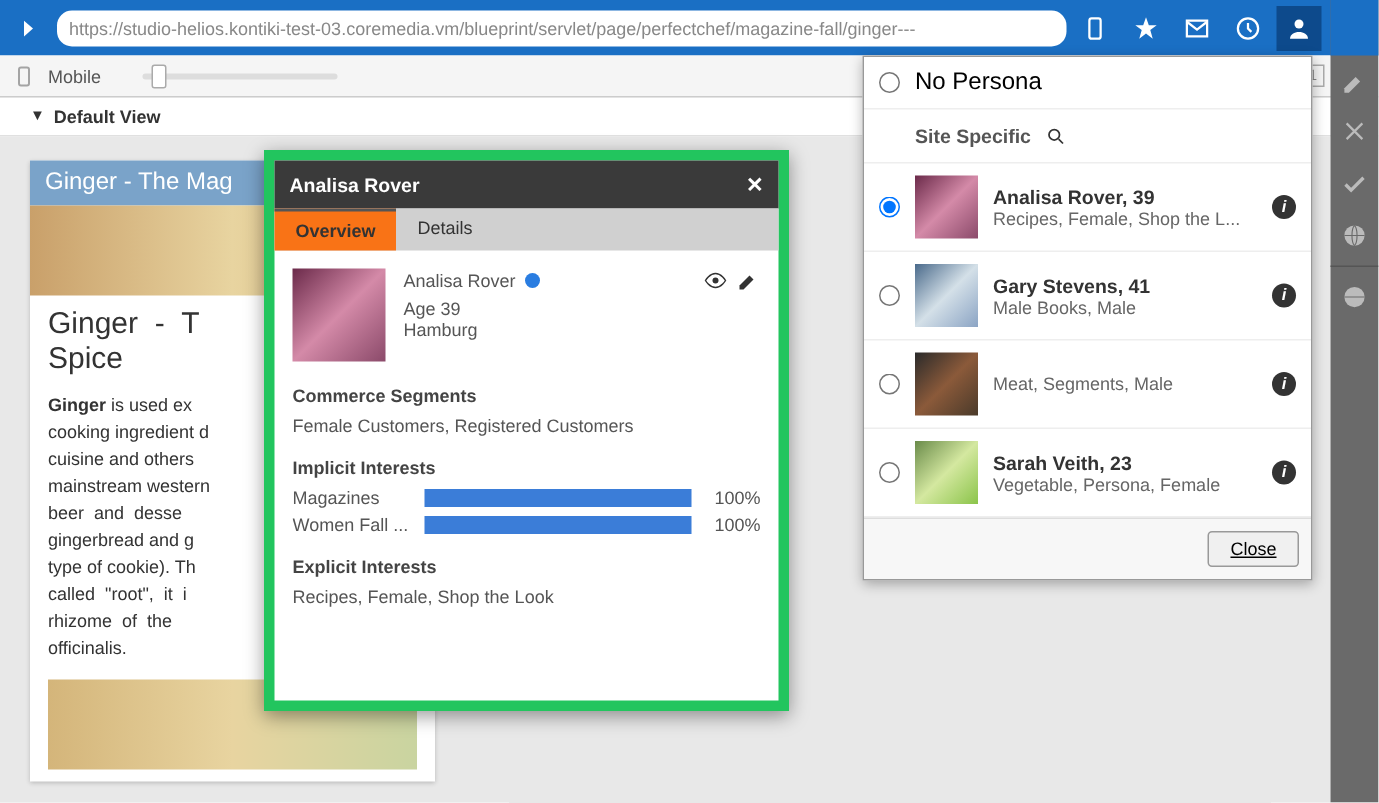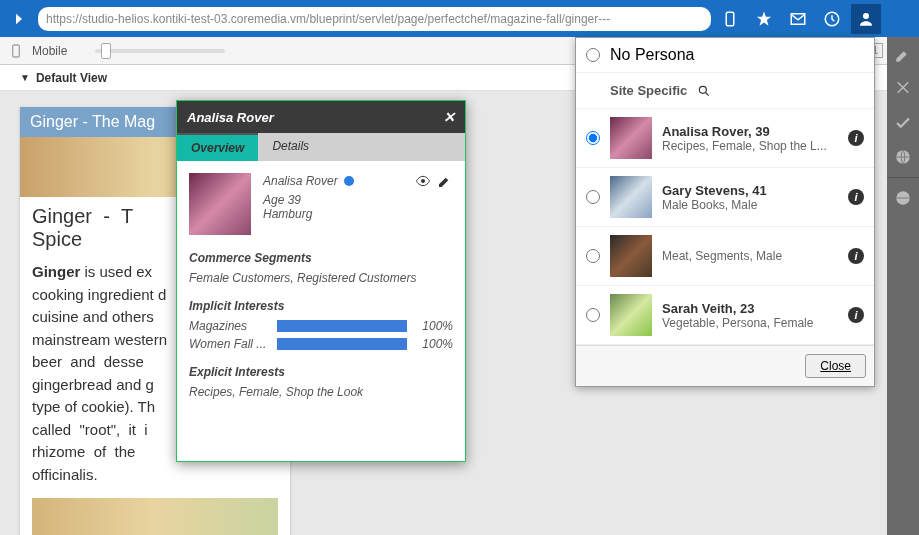--- a/index.html
+++ b/index.html
@@ -23,21 +23,21 @@
   .view-bar { height: 26px; background: #fff; border-bottom: 1px solid #e0e0e0; display: flex; align-items: center; padding: 0 20px; font-size: 12px; font-weight: bold; color: #333; }
   .view-bar .arrow { margin-right: 6px; font-size: 10px; }
   
   
   .content-area { position: absolute; top: 91px; left: 0; right: 32px; bottom: 0; background: #e8e8e8; overflow: hidden; }
   .page-preview { background: #fff; margin: 16px 0 0 20px; width: 270px; padding: 0; box-shadow: 0 1px 3px rgba(0,0,0,0.2); }
   .page-title-banner { background: #7aa3c9; color: #fff; padding: 6px 10px; font-size: 16px; }
   .ginger-img { height: 60px; background: linear-gradient(90deg,#c9a06a,#e8d4a0,#d4b57a); position: relative; overflow: hidden; }
   .article { padding: 8px 12px; }
   .article h2 { font-size: 20px; color: #333; margin-bottom: 10px; font-weight: normal; text-align: justify; }
-  .article p { font-size: 15px; color: #333; line-height: 1.5; text-align: justify; }
+  .article p { font-size: 12px; color: #333; line-height: 1.5; text-align: justify; }
   .article-img2 { height: 60px; background: linear-gradient(90deg,#d4b57a,#e8d4a0,#c9d4a0); margin-top: 12px; }
   
   
   .right-rail { position: absolute; right: 0; top: 0; width: 32px; height: 100%; background: #6a6a6a; }
   .rail-top { height: 37px; background: #1a6fc4; }
   .rail-icon { width: 32px; height: 32px; display: flex; align-items: center; justify-content: center; color: #ccc; margin-top: 2px; cursor: pointer; }
   .rail-icon svg { width: 18px; height: 18px; fill: #bbb; }
   .rail-divider { height: 1px; background: #555; margin: 4px 0; }
   
   
@@ -47,26 +47,26 @@
   .persona-radio { width: 14px; height: 14px; }
   .persona-avatar { width: 42px; height: 42px; background: #888; flex-shrink: 0; }
   .persona-text { flex: 1; overflow: hidden; }
   .persona-name { font-weight: bold; font-size: 13px; color: #333; }
   .persona-meta { font-size: 12px; color: #666; white-space: nowrap; overflow: hidden; text-overflow: ellipsis; }
   .persona-info { width: 16px; height: 16px; background: #333; border-radius: 50%; color: #fff; font-size: 11px; display: flex; align-items: center; justify-content: center; font-weight: bold; font-style: italic; cursor: pointer; }
   .persona-footer { padding: 8px; text-align: right; border-top: 1px solid #ddd; background: #f7f7f7; }
   .close-btn { padding: 4px 14px; border: 1px solid #999; background: #f0f0f0; border-radius: 3px; font-size: 12px; cursor: pointer; text-decoration: underline; }
   
   
-  .dialog { position: absolute; top: 100px; left: 176px; width: 290px; background: #fff; border: 1px solid #22c55e; box-shadow: 0 3px 12px rgba(0,0,0,0.4); z-index: 200; font-style: italic; }
+  .dialog { position: absolute; top: 100px; left: 176px; width: 350px; background: #fff; border: 7px solid #22c55e; box-shadow: 0 3px 12px rgba(0,0,0,0.4); z-index: 200; }
   .dialog-header { background: #3a3a3a; color: #fff; padding: 8px 10px; font-size: 13px; font-weight: bold; display: flex; justify-content: space-between; align-items: center; }
   .dialog-close { cursor: pointer; font-size: 14px; }
   .dialog-tabs { display: flex; background: #d0d0d0; }
   .dialog-tab { padding: 6px 14px; font-size: 12px; cursor: pointer; color: #333; }
-  .dialog-tab.active { background: #14b8a6; font-weight: bold; border-top: 2px solid #555; }
+  .dialog-tab.active { background: #f97316; font-weight: bold; border-top: 2px solid #555; }
   .dialog-body { padding: 12px; font-size: 12px; color: #555; }
   .profile-row { display: flex; gap: 12px; margin-bottom: 16px; }
   .profile-avatar { width: 62px; height: 62px; background: linear-gradient(135deg,#8b3a5a,#c47a9a); flex-shrink: 0; }
   .profile-info { flex: 1; }
   .profile-name { display: flex; align-items: center; gap: 6px; margin-bottom: 4px; }
   .active-dot { width: 10px; height: 10px; background: #2a7de1; border-radius: 50%; }
   .profile-actions { display: flex; gap: 6px; margin-left: auto; }
   .section-title { font-weight: bold; color: #444; margin: 14px 0 6px; font-size: 12px; }
   .interest-row { display: flex; align-items: center; gap: 8px; margin-bottom: 4px; font-size: 12px; }
   .interest-label { width: 80px; overflow: hidden; white-space: nowrap; text-overflow: ellipsis; }

